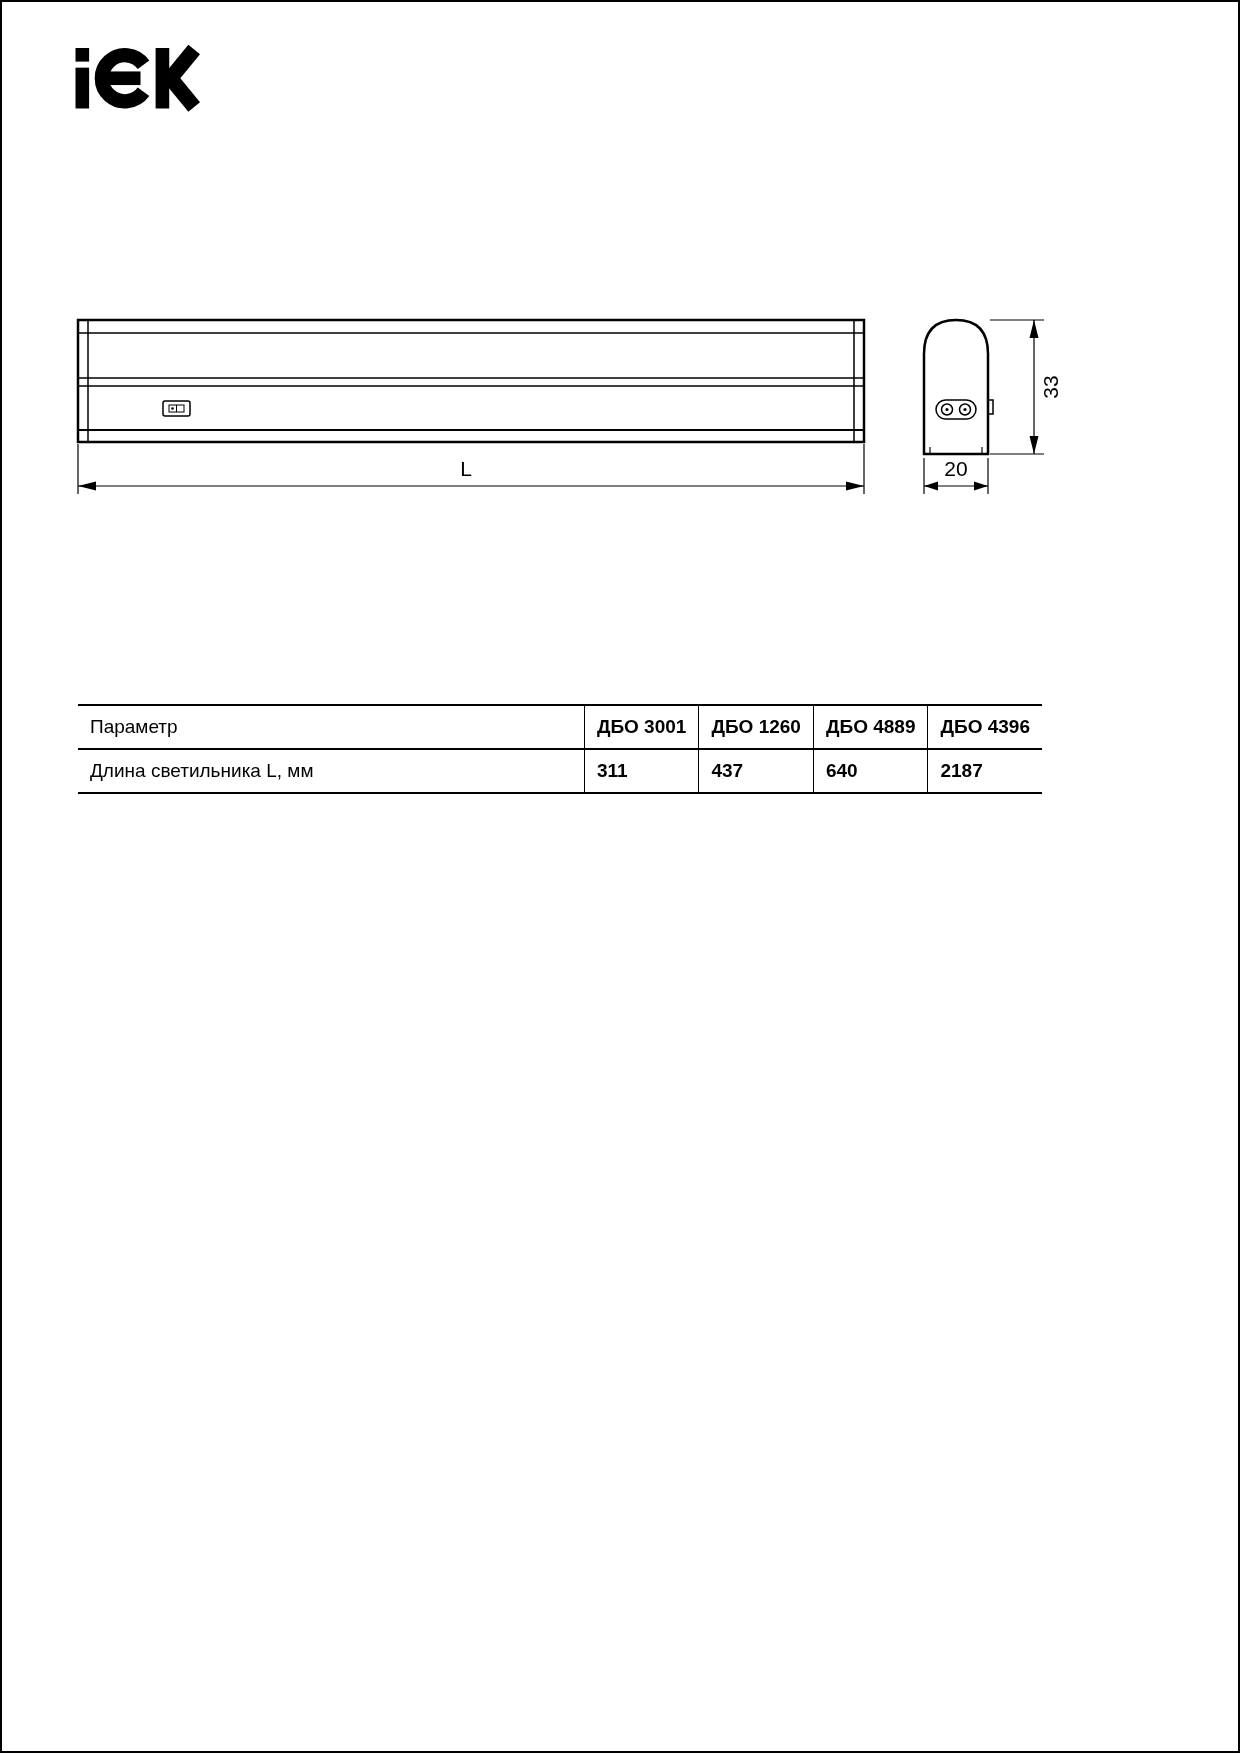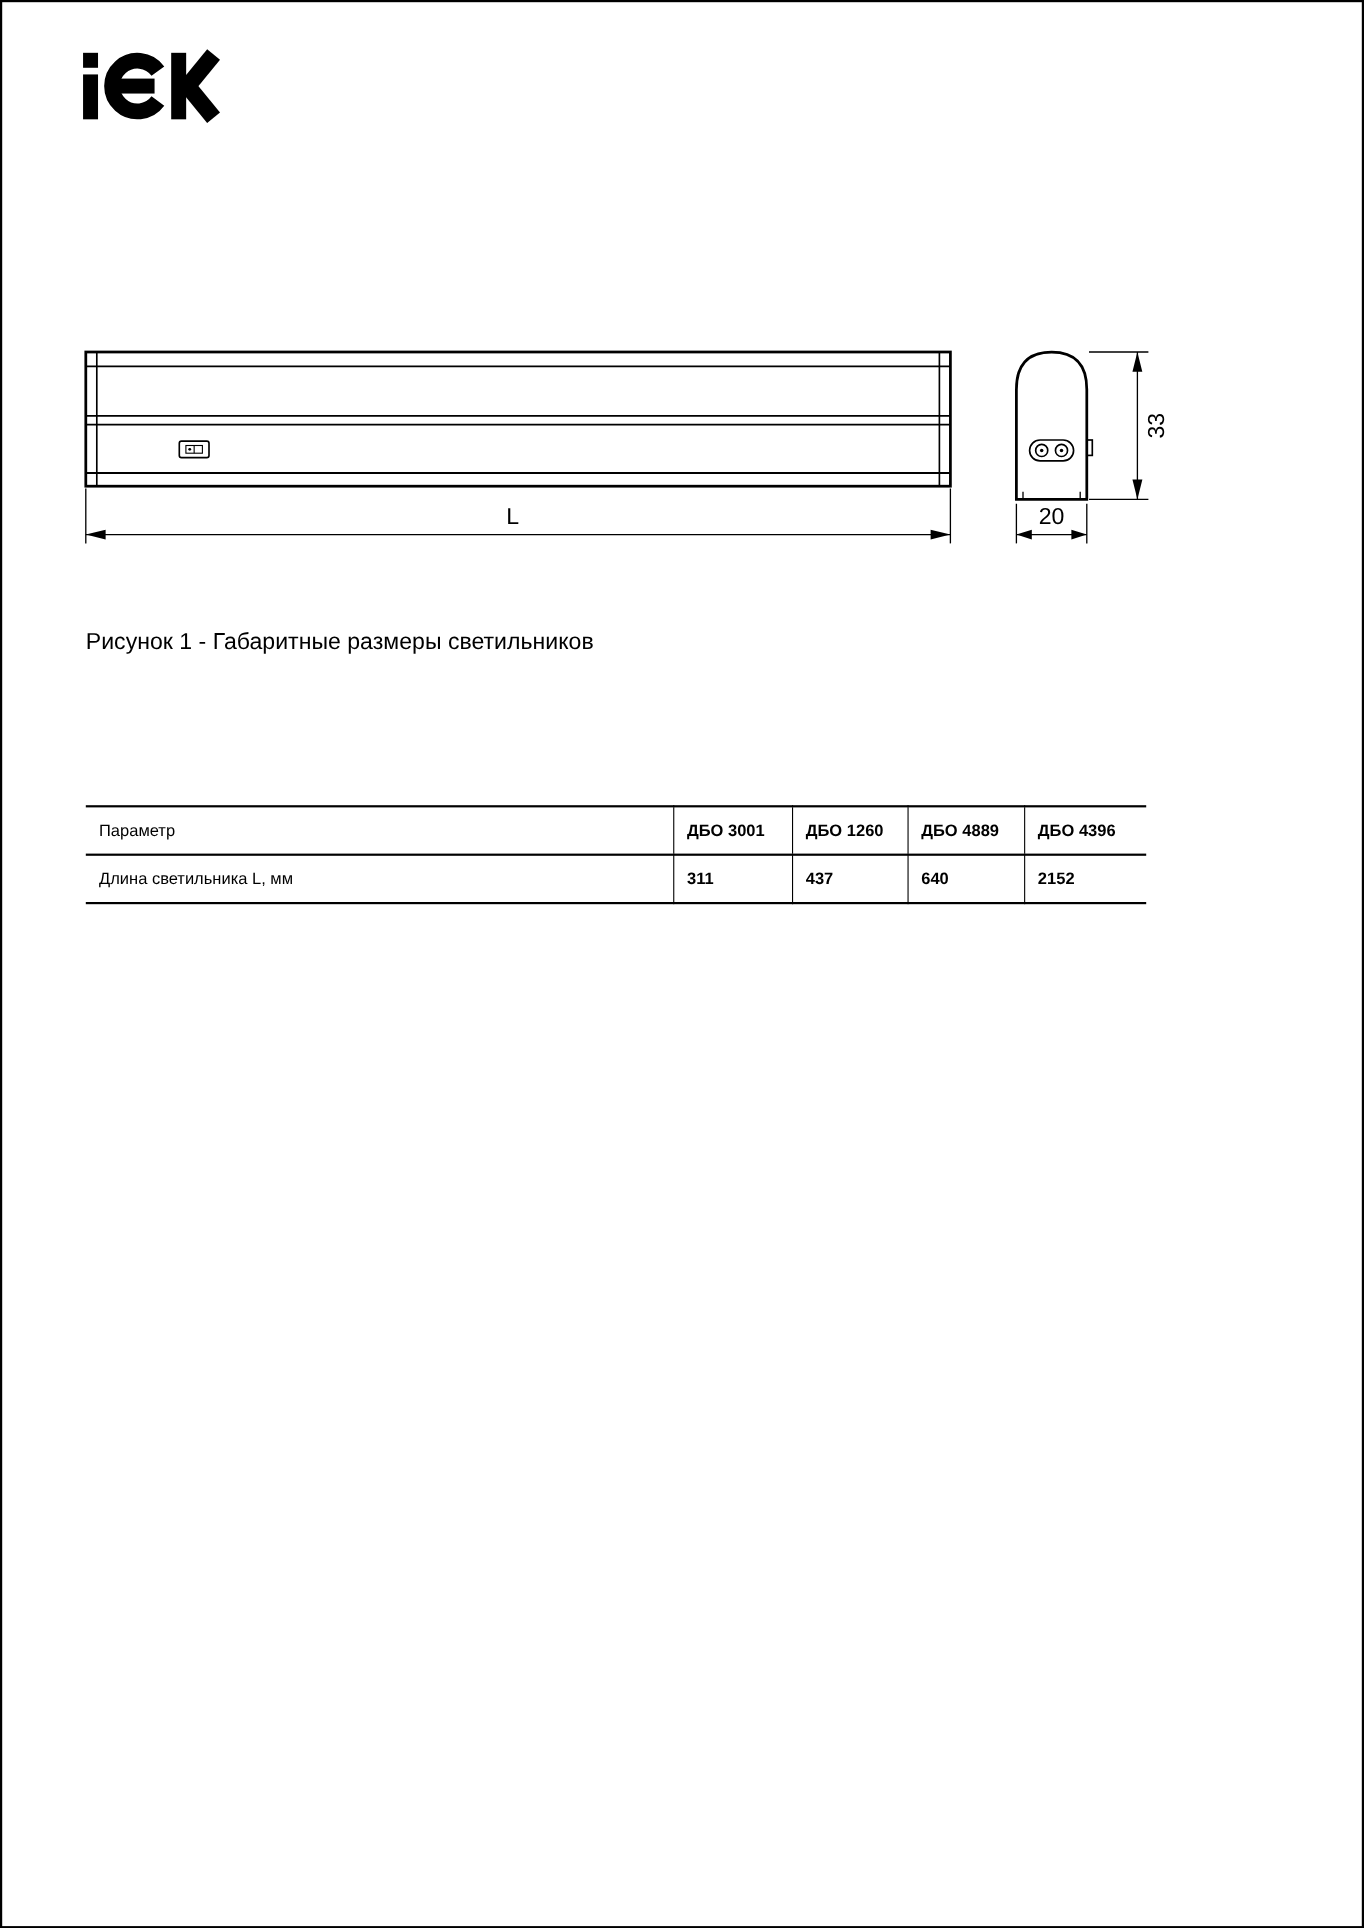--- a/index.html
+++ b/index.html
@@ -47,24 +47,24 @@
     left: 76px;
     top: 570px;
     font-size: 21px;
     color: #000;
   }
 
   
   .spec-table {
     position: absolute;
     left: 76px;
-    top: 730px;
+    top: 702px;
     width: 964px;
     border-collapse: collapse;
-    font-size: 15px;
+    font-size: 19px;
     color: #000;
   }
   .spec-table th, .spec-table td {
     font-weight: normal;
     text-align: left;
     padding: 0 12px;
     height: 42px;
     vertical-align: middle;
     white-space: nowrap;
   }
@@ -155,21 +155,20 @@
           <line x1="852" y1="176" x2="916" y2="176"></line>
           <polygon points="852,176 866,171.5 866,180.5" fill="#000" stroke="none"></polygon>
           <polygon points="916,176 902,171.5 902,180.5" fill="#000" stroke="none"></polygon>
           <text class="dim-label" x="884" y="166" text-anchor="middle">20</text>
         </g>
 
       </g>
     </svg>
   </div>
 
-  <div class="figure-caption">Рисунок 1 - Габаритные размеры светильников</div>
 
   <table class="spec-table">
     <colgroup>
       <col style="width:534px">
       <col style="width:108px">
       <col style="width:105px">
       <col style="width:106px">
       <col style="width:111px">
     </colgroup>
     <thead>
@@ -180,18 +179,18 @@
         <th>ДБО 4889</th>
         <th>ДБО 4396</th>
       </tr>
     </thead>
     <tbody>
       <tr>
         <td>Длина светильника L, мм</td>
         <td>311</td>
         <td>437</td>
         <td>640</td>
-        <td>2152</td>
+        <td>2187</td>
       </tr>
     </tbody>
   </table>
 
 </div>
 
 </body></html>

